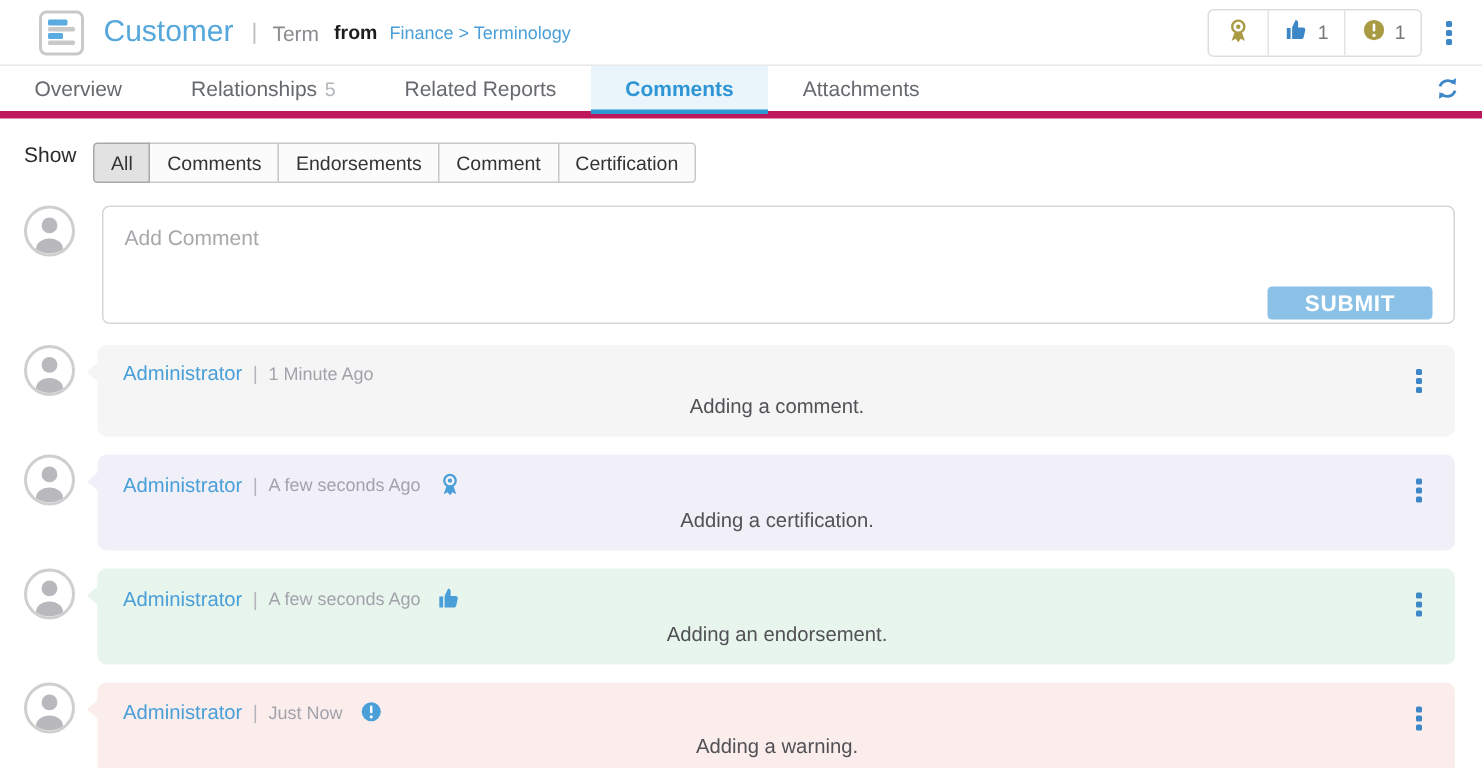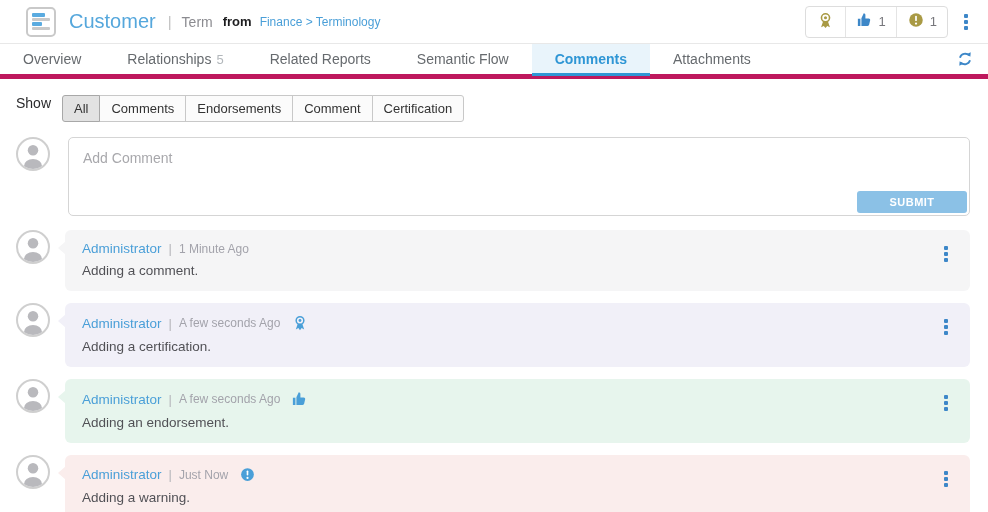--- a/index.html
+++ b/index.html
@@ -122,31 +122,31 @@
     position: relative; background: #fff;
   }
   .composer-box textarea {
     width: 100%; height: 100%;
     border: none; outline: none; resize: none; background: transparent;
     font-family: "Liberation Sans", sans-serif;
     font-size: 14px; color: #444; padding: 12px 14px;
   }
   .composer-box textarea::placeholder { color: #a8a8ac; }
   .submit-btn {
-    position: absolute; right: 2px; bottom: 2px;
+    position: absolute; right: 14px; bottom: 2px;
     width: 110px; height: 22px;
     background: #8bc1e6; color: #fff;
     border: none; border-radius: 3px;
-    font-size: 11px; font-weight: bold; letter-spacing: 0.5px;
+    font-size: 15px; font-weight: bold; letter-spacing: 0.5px;
     cursor: pointer;
     font-family: "Liberation Sans", sans-serif;
   }
 
   
-  .comment-row { display: flex; align-items: flex-start; margin-bottom: 12px; }
+  .comment-row { display: flex; align-items: flex-start; margin-bottom: 12px; text-align: center; }
   .comment-card {
     flex: 1; margin-left: 15px;
     border-radius: 6px;
     padding: 11px 16px 13px 17px;
     position: relative;
     min-height: 61px;
     --card: #f5f5f6;
   }
   .comment-card::before {
     content: ""; position: absolute; left: -7px; top: 11px;
@@ -221,23 +221,20 @@
   <div class="tab">
       <span>Overview</span>
     </div>
   <div class="tab">
     <span>Relationships</span>
     <span class="tab-count">5</span>
   </div>
   <div class="tab">
       <span>Related Reports</span>
     </div>
-  <div class="tab">
-      <span>Semantic Flow</span>
-    </div>
   <div class="tab active">
       <span>Comments</span>
     </div>
   <div class="tab">
       <span>Attachments</span>
     </div>
   <div class="refresh-btn">
     <svg width="18" height="18" viewBox="0 0 24 24">
       <g fill="none" stroke="currentColor" stroke-width="2.5">
         <path d="M5.3 10.2A7.2 7.2 0 0 1 17.5 7.3"></path>

